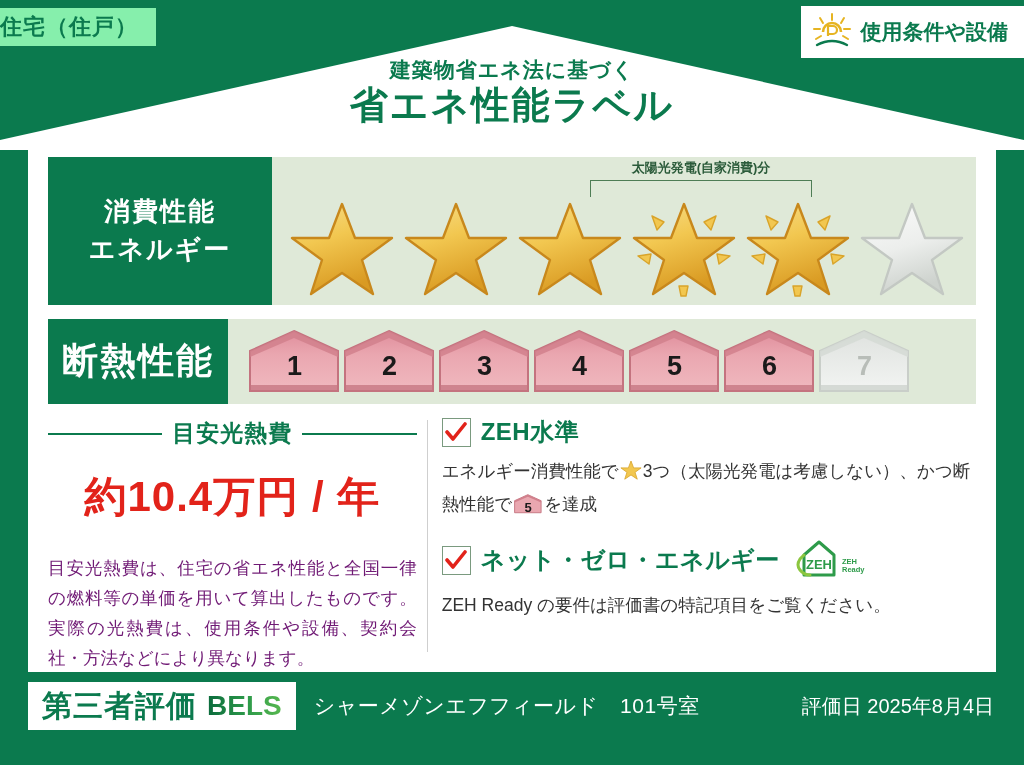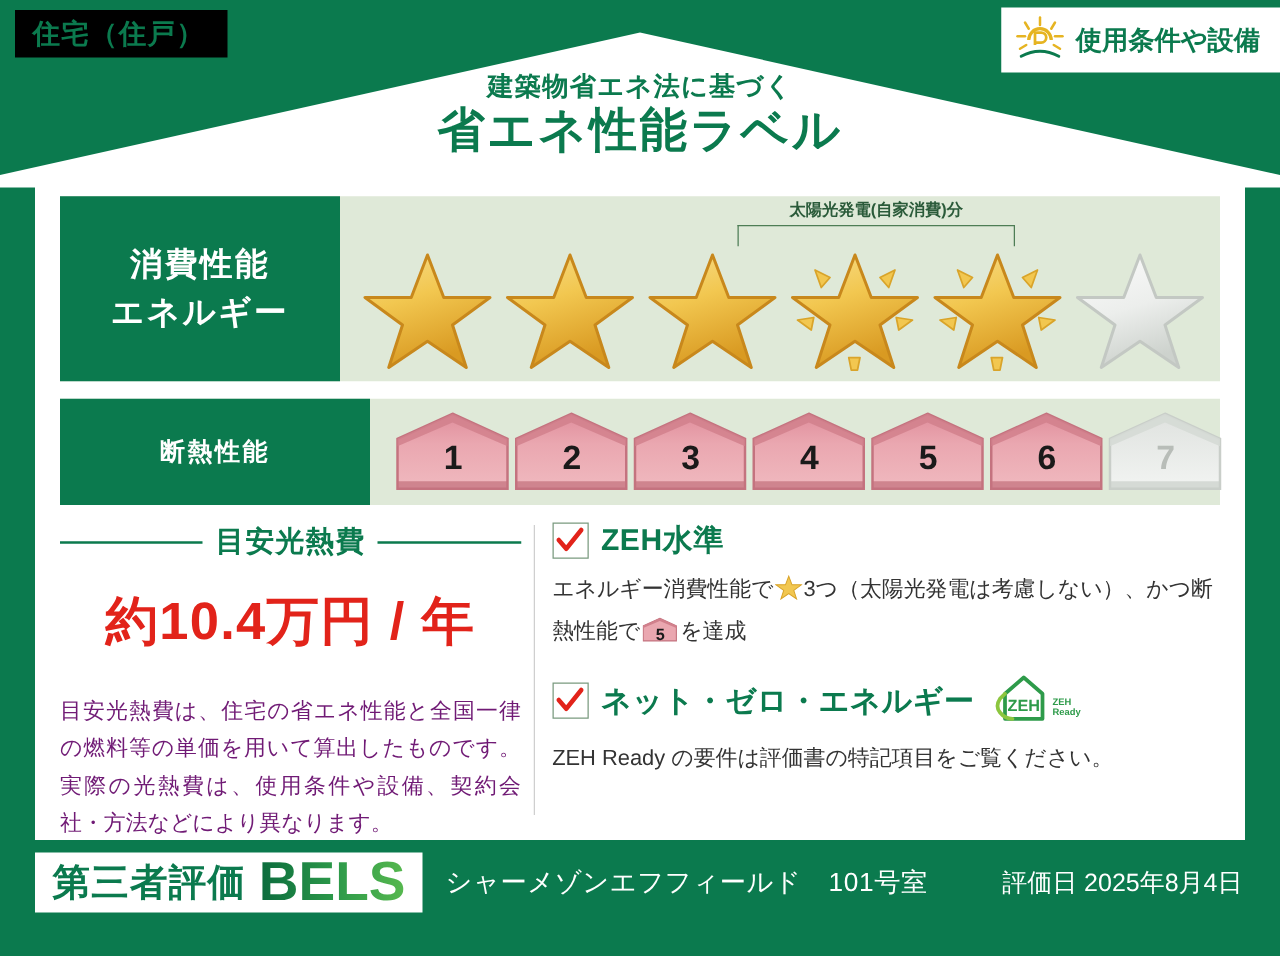--- a/index.html
+++ b/index.html
@@ -18,23 +18,23 @@
 
   
   .roof-wedge{
     position:absolute;left:0;top:0;width:1024px;height:150px;
     overflow:hidden;pointer-events:none;
   }
   .roof-wedge svg{display:block;}
 
   
   .badge-left{
-    position:absolute;left:12px;top:8px;
-    background:#000000;
-    padding:7px 18px 7px 14px;
+    position:absolute;left:0;top:8px;
+    background:#86efac;
+    padding:7px 18px 7px 0;
     z-index:6;
   }
   .badge-left .txt{
     color:#0b7a4e;font-weight:bold;font-size:22px;letter-spacing:1px;
     white-space:nowrap;line-height:1.1;
   }
 
   
   .badge-right{
     position:absolute;right:0;top:6px;
@@ -77,21 +77,21 @@
   }
   .perf-row.energy{top:13px;width:928px;height:148px;}
   .perf-row.insul{top:175px;width:928px;height:85px;}
 
   .perf-label{
     background:#0b7a4e;color:#fff;
     display:flex;flex-direction:column;justify-content:center;align-items:center;
     font-weight:bold;letter-spacing:2px;flex:0 0 auto;
   }
   .perf-row.energy .perf-label{width:224px;font-size:26px;line-height:1.45;}
-  .perf-row.insul  .perf-label{width:248px;font-size:20px;}
+  .perf-row.insul  .perf-label{width:180px;font-size:36px;}
 
   .perf-body{flex:1 1 auto;position:relative;}
 
   
   .solar-anno{
     position:absolute;left:318px;top:2px;width:222px;height:44px;
   }
   .solar-anno .solar-txt{
     position:absolute;left:0;right:0;top:0;text-align:center;
     color:#2b5b3a;font-weight:bold;font-size:13px;white-space:nowrap;
@@ -181,21 +181,21 @@
   .footer-inner{
     position:absolute;left:0;right:0;top:10px;height:48px;
     display:flex;align-items:center;
   }
   .bels-box{
     background:#ffffff;height:48px;margin-left:28px;
     display:flex;align-items:center;padding:0 14px;flex:0 0 auto;
   }
   .bels-jp{color:#0b7a4e;font-weight:bold;font-size:30px;letter-spacing:1px;}
   .bels-en{
-    font-weight:bold;font-size:44px;margin-left:10px;letter-spacing:0px;
+    font-weight:bold;font-size:28px;margin-left:10px;letter-spacing:0px;
     background:linear-gradient(90deg,#0b6b3d 0%,#2e9b4a 55%,#57b84f 100%);
     -webkit-background-clip:text;background-clip:text;color:transparent;
   }
   .footer-name{
     color:#fff;font-size:21px;margin-left:18px;white-space:nowrap;letter-spacing:0.5px;
   }
   .footer-date{
     color:#fff;font-size:20px;margin-left:auto;margin-right:30px;white-space:nowrap;
   }
 </style>

